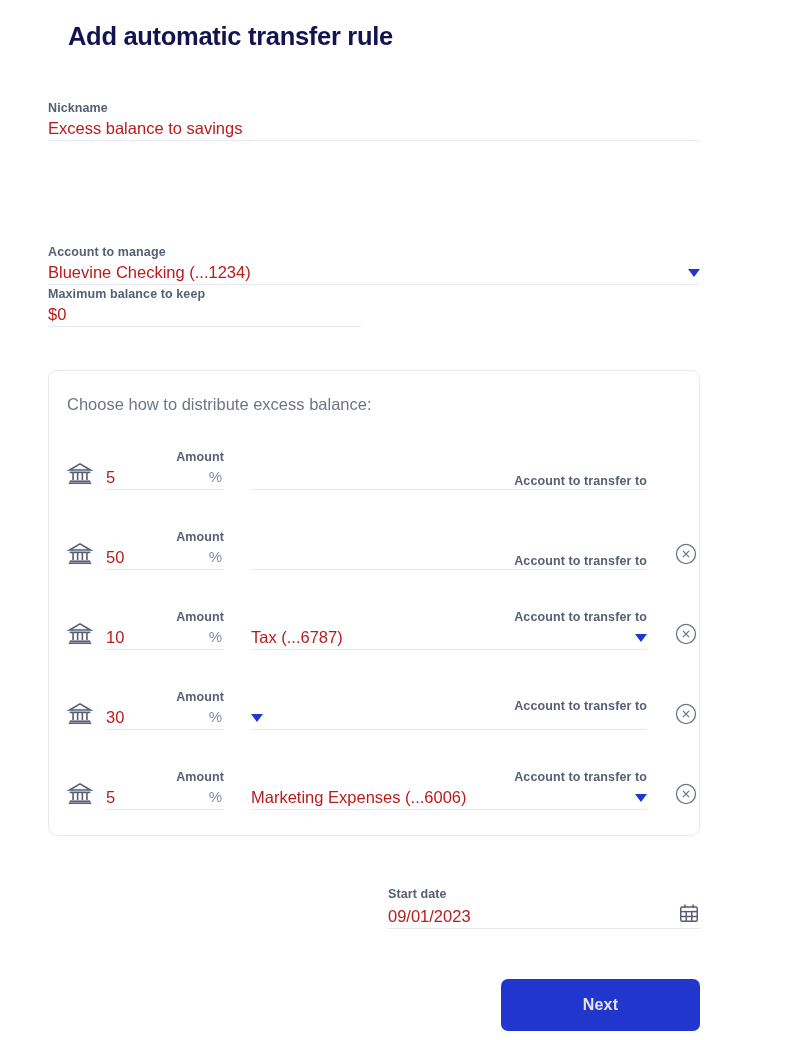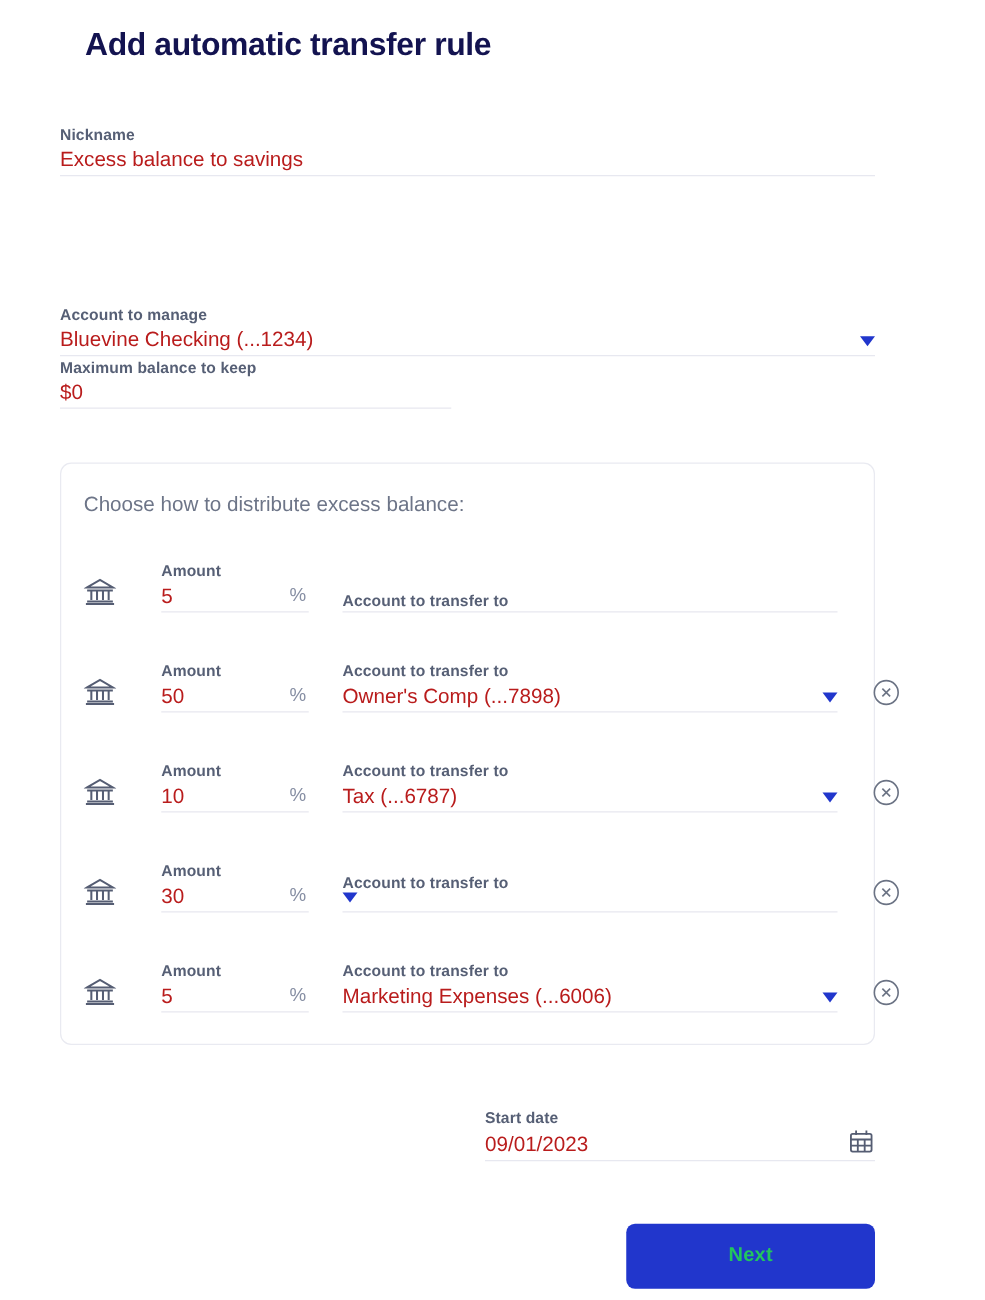--- a/index.html
+++ b/index.html
@@ -84,20 +84,21 @@
   .panel {
     position: absolute;
     left: 48px;
     top: 370px;
     width: 650px;
     height: 464px;
     border: 1.3px solid #e9eaf1;
     border-radius: 9px;
     background: #fff;
     box-sizing: content-box;
+    text-align: right;
   }
   .panel-heading {
     position: absolute;
     left: 18px;
     top: 24px;
     font-size: 16.5px;
     color: #6d7588;
   }
 
   .dist-row {
@@ -112,21 +113,20 @@
     flex: 0 0 auto;
     width: 26px;
     height: 26px;
     margin-right: 13px;
     margin-bottom: 4px;
   }
   .amount-block {
     flex: 0 0 auto;
     width: 118px;
     margin-right: 27px;
-    margin-left: 23px;
   }
   .amount-inner {
     display: flex;
     align-items: flex-end;
     justify-content: space-between;
   }
   .pct {
     font-size: 15px;
     color: #868ea3;
     line-height: 24px;
@@ -164,21 +164,21 @@
   
   .next-button {
     position: absolute;
     left: 501px;
     top: 979px;
     width: 199px;
     height: 52px;
     background: #2136cc;
     border: none;
     border-radius: 7px;
-    color: #22c55e;
+    color: #e5e5e5;
     font-family: "Liberation Sans", sans-serif;
     font-size: 16px;
     font-weight: bold;
     letter-spacing: 0.2px;
     cursor: pointer;
   }
 </style>
 </head>
 <body>
 
@@ -253,24 +253,20 @@
           <div class="amount-block">
             <div class="field-label">Amount</div>
             <div class="amount-inner">
               <span class="field-value">50</span>
               <span class="pct">%</span>
             </div>
             <div class="field-underline"></div>
           </div>
           <div class="acct-block">
             <div class="field-label">Account to transfer to</div>
-            <div class="field-row">
-              <span class="field-value">Owner's Comp (...7898)</span>
-              <span class="caret"></span>
-            </div>
             <div class="field-underline"></div>
           </div>
           <span class="remove-btn"><svg viewBox="0 0 24 24" width="22" height="22" fill="none" stroke="#6b7384" stroke-width="1.4">
               <circle cx="12" cy="12" r="10.4"></circle>
               <line x1="8.6" y1="8.6" x2="15.4" y2="15.4"></line>
               <line x1="15.4" y1="8.6" x2="8.6" y2="15.4"></line>
             </svg></span>
         </div>
         <div class="dist-row" style="top: 221px;">
           <span class="bank-icon"><svg viewBox="0 0 24 24" width="26" height="26" fill="none" stroke="#555d73" stroke-width="1.5">

